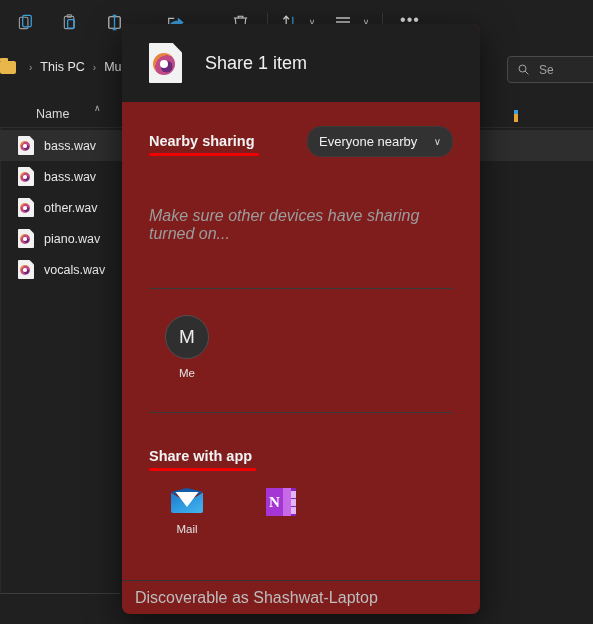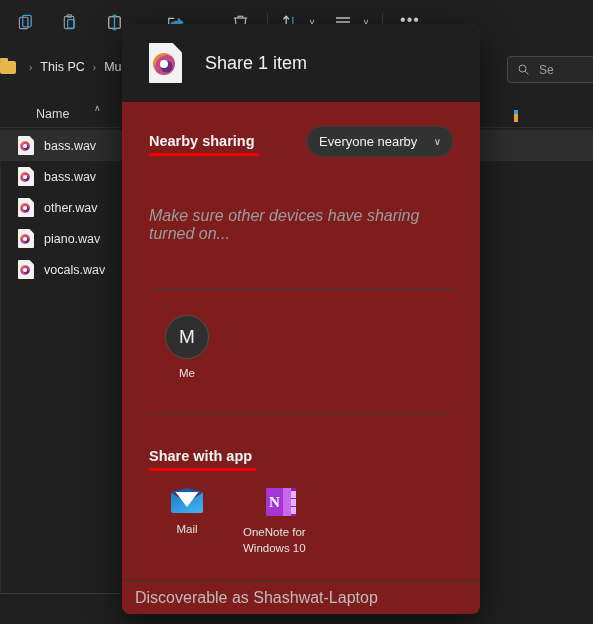--- a/index.html
+++ b/index.html
@@ -377,21 +377,20 @@
         <div class="app">
           <span class="onenote-ico">
             <span class="p1"></span>
               <span class="p2"></span>
               <span class="p3"></span>
             <span class="bar b1"></span>
               <span class="bar b2"></span>
               <span class="bar b3"></span>
             <span class="n">N</span>
           </span>
-          <span class="app-name">OneNote for Windows 10</span>
         </div>
       </div>
     </div>
 
     <div class="share-foot">
       <span class="foot-text">Discoverable as Shashwat-Laptop</span>
     </div>
   </div>
 </div>
 

